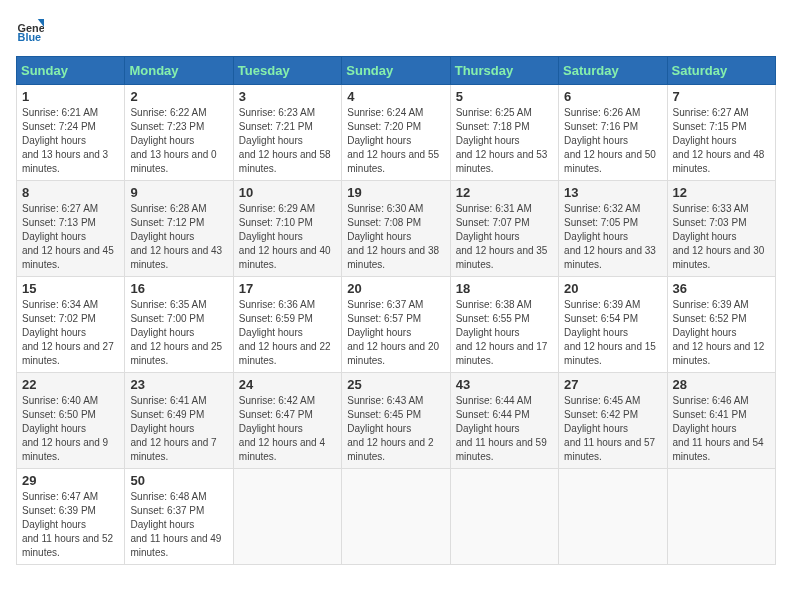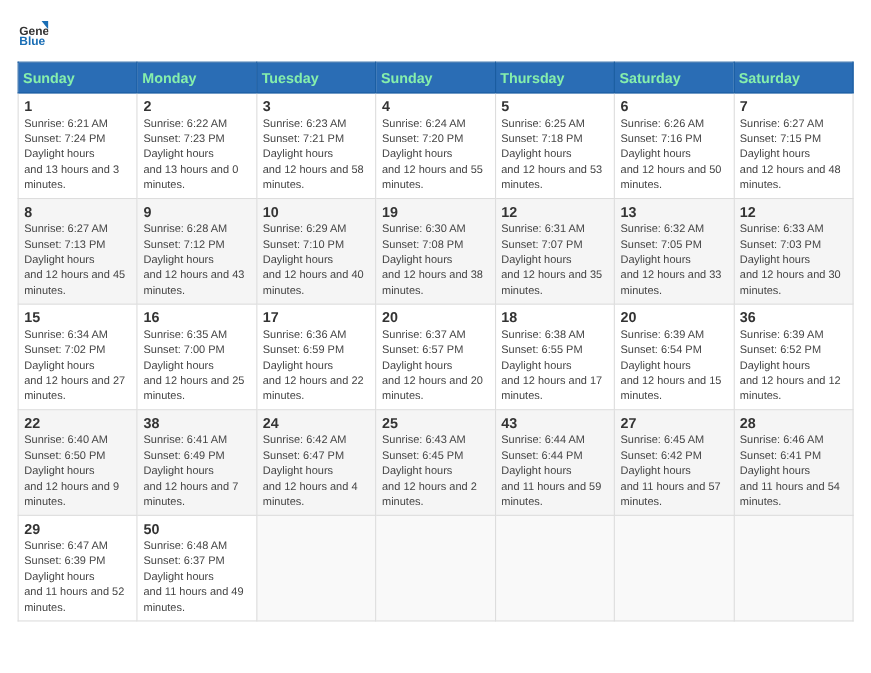--- a/index.html
+++ b/index.html
@@ -201,21 +201,21 @@
           <span class="day-number">36</span>
           <div class="day-info">Sunrise: 6:39 AM<br>Sunset: 6:52 PM<br>Daylight hours<br>and 12 hours and 12 minutes.</div>
         </td>
       </tr>
       <tr>
         <td>
           <span class="day-number">22</span>
           <div class="day-info">Sunrise: 6:40 AM<br>Sunset: 6:50 PM<br>Daylight hours<br>and 12 hours and 9 minutes.</div>
         </td>
         <td>
-          <span class="day-number">38</span>
+          <span class="day-number">23</span>
           <div class="day-info">Sunrise: 6:41 AM<br>Sunset: 6:49 PM<br>Daylight hours<br>and 12 hours and 7 minutes.</div>
         </td>
         <td>
           <span class="day-number">24</span>
           <div class="day-info">Sunrise: 6:42 AM<br>Sunset: 6:47 PM<br>Daylight hours<br>and 12 hours and 4 minutes.</div>
         </td>
         <td>
           <span class="day-number">25</span>
           <div class="day-info">Sunrise: 6:43 AM<br>Sunset: 6:45 PM<br>Daylight hours<br>and 12 hours and 2 minutes.</div>
         </td>

